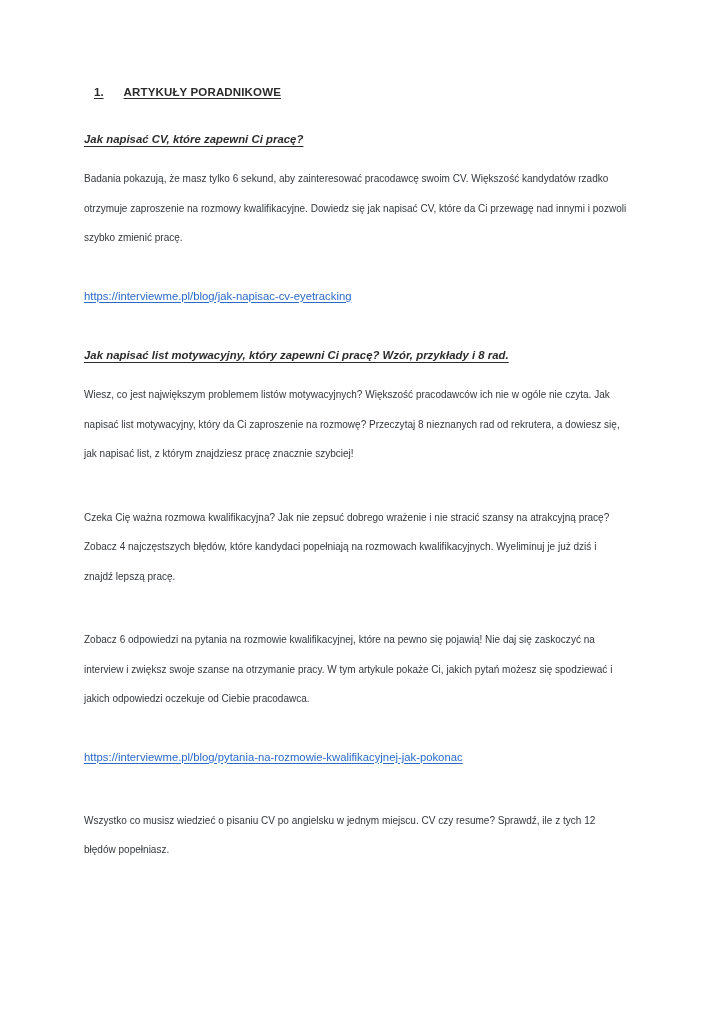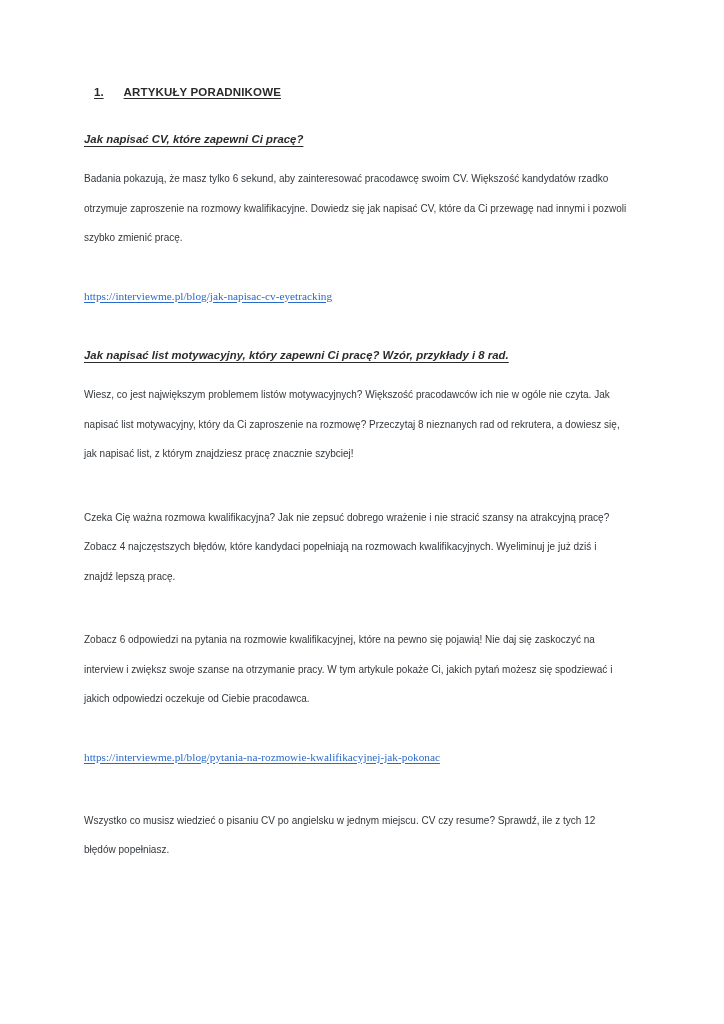--- a/index.html
+++ b/index.html
@@ -85,21 +85,20 @@
     line-height: 29.5px;
     color: #33373b;
     margin: 0;
     max-width: 545px;
     text-align: left;
     letter-spacing: 0.01px;
   }
 
   .article-link-wrap {
     margin-top: 29px;
-    font-family: Liberation Serif, serif;
   }
   .article-link {
     font-size: 11.3px;
     line-height: 29.5px;
     color: #2a6ac9;
     text-decoration: underline;
     text-underline-offset: 1.5px;
     cursor: pointer;
     word-break: break-all;
   }

